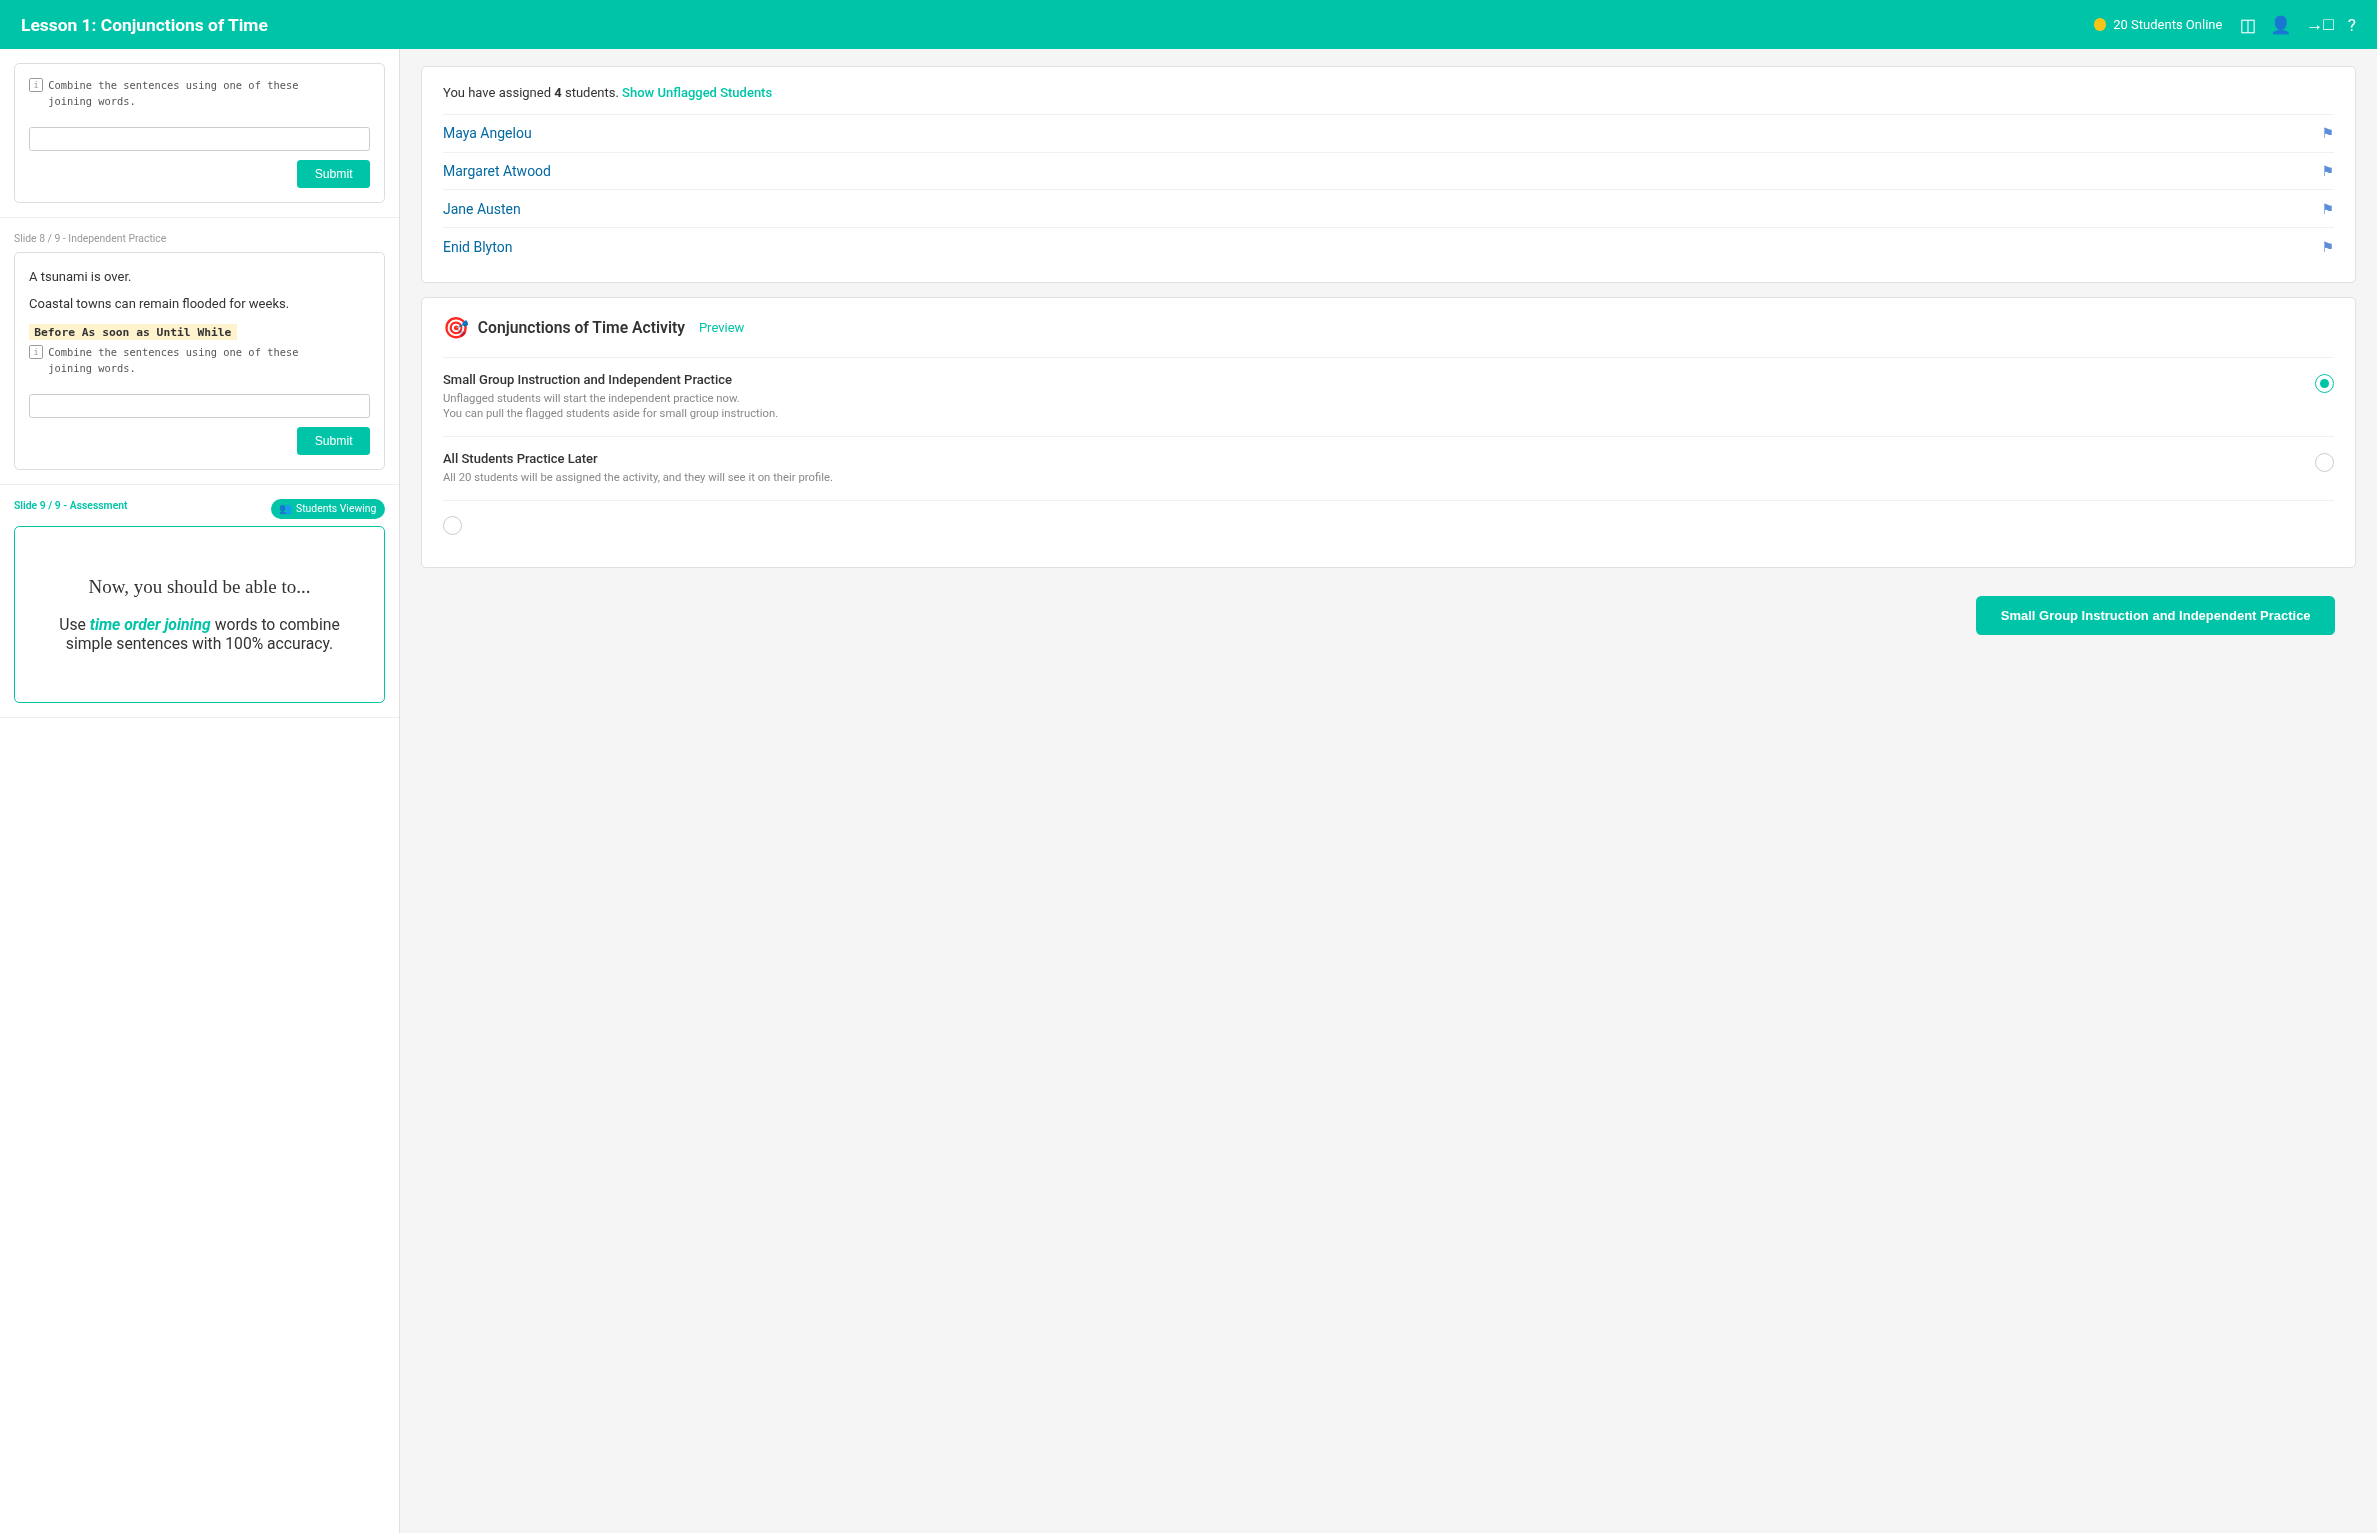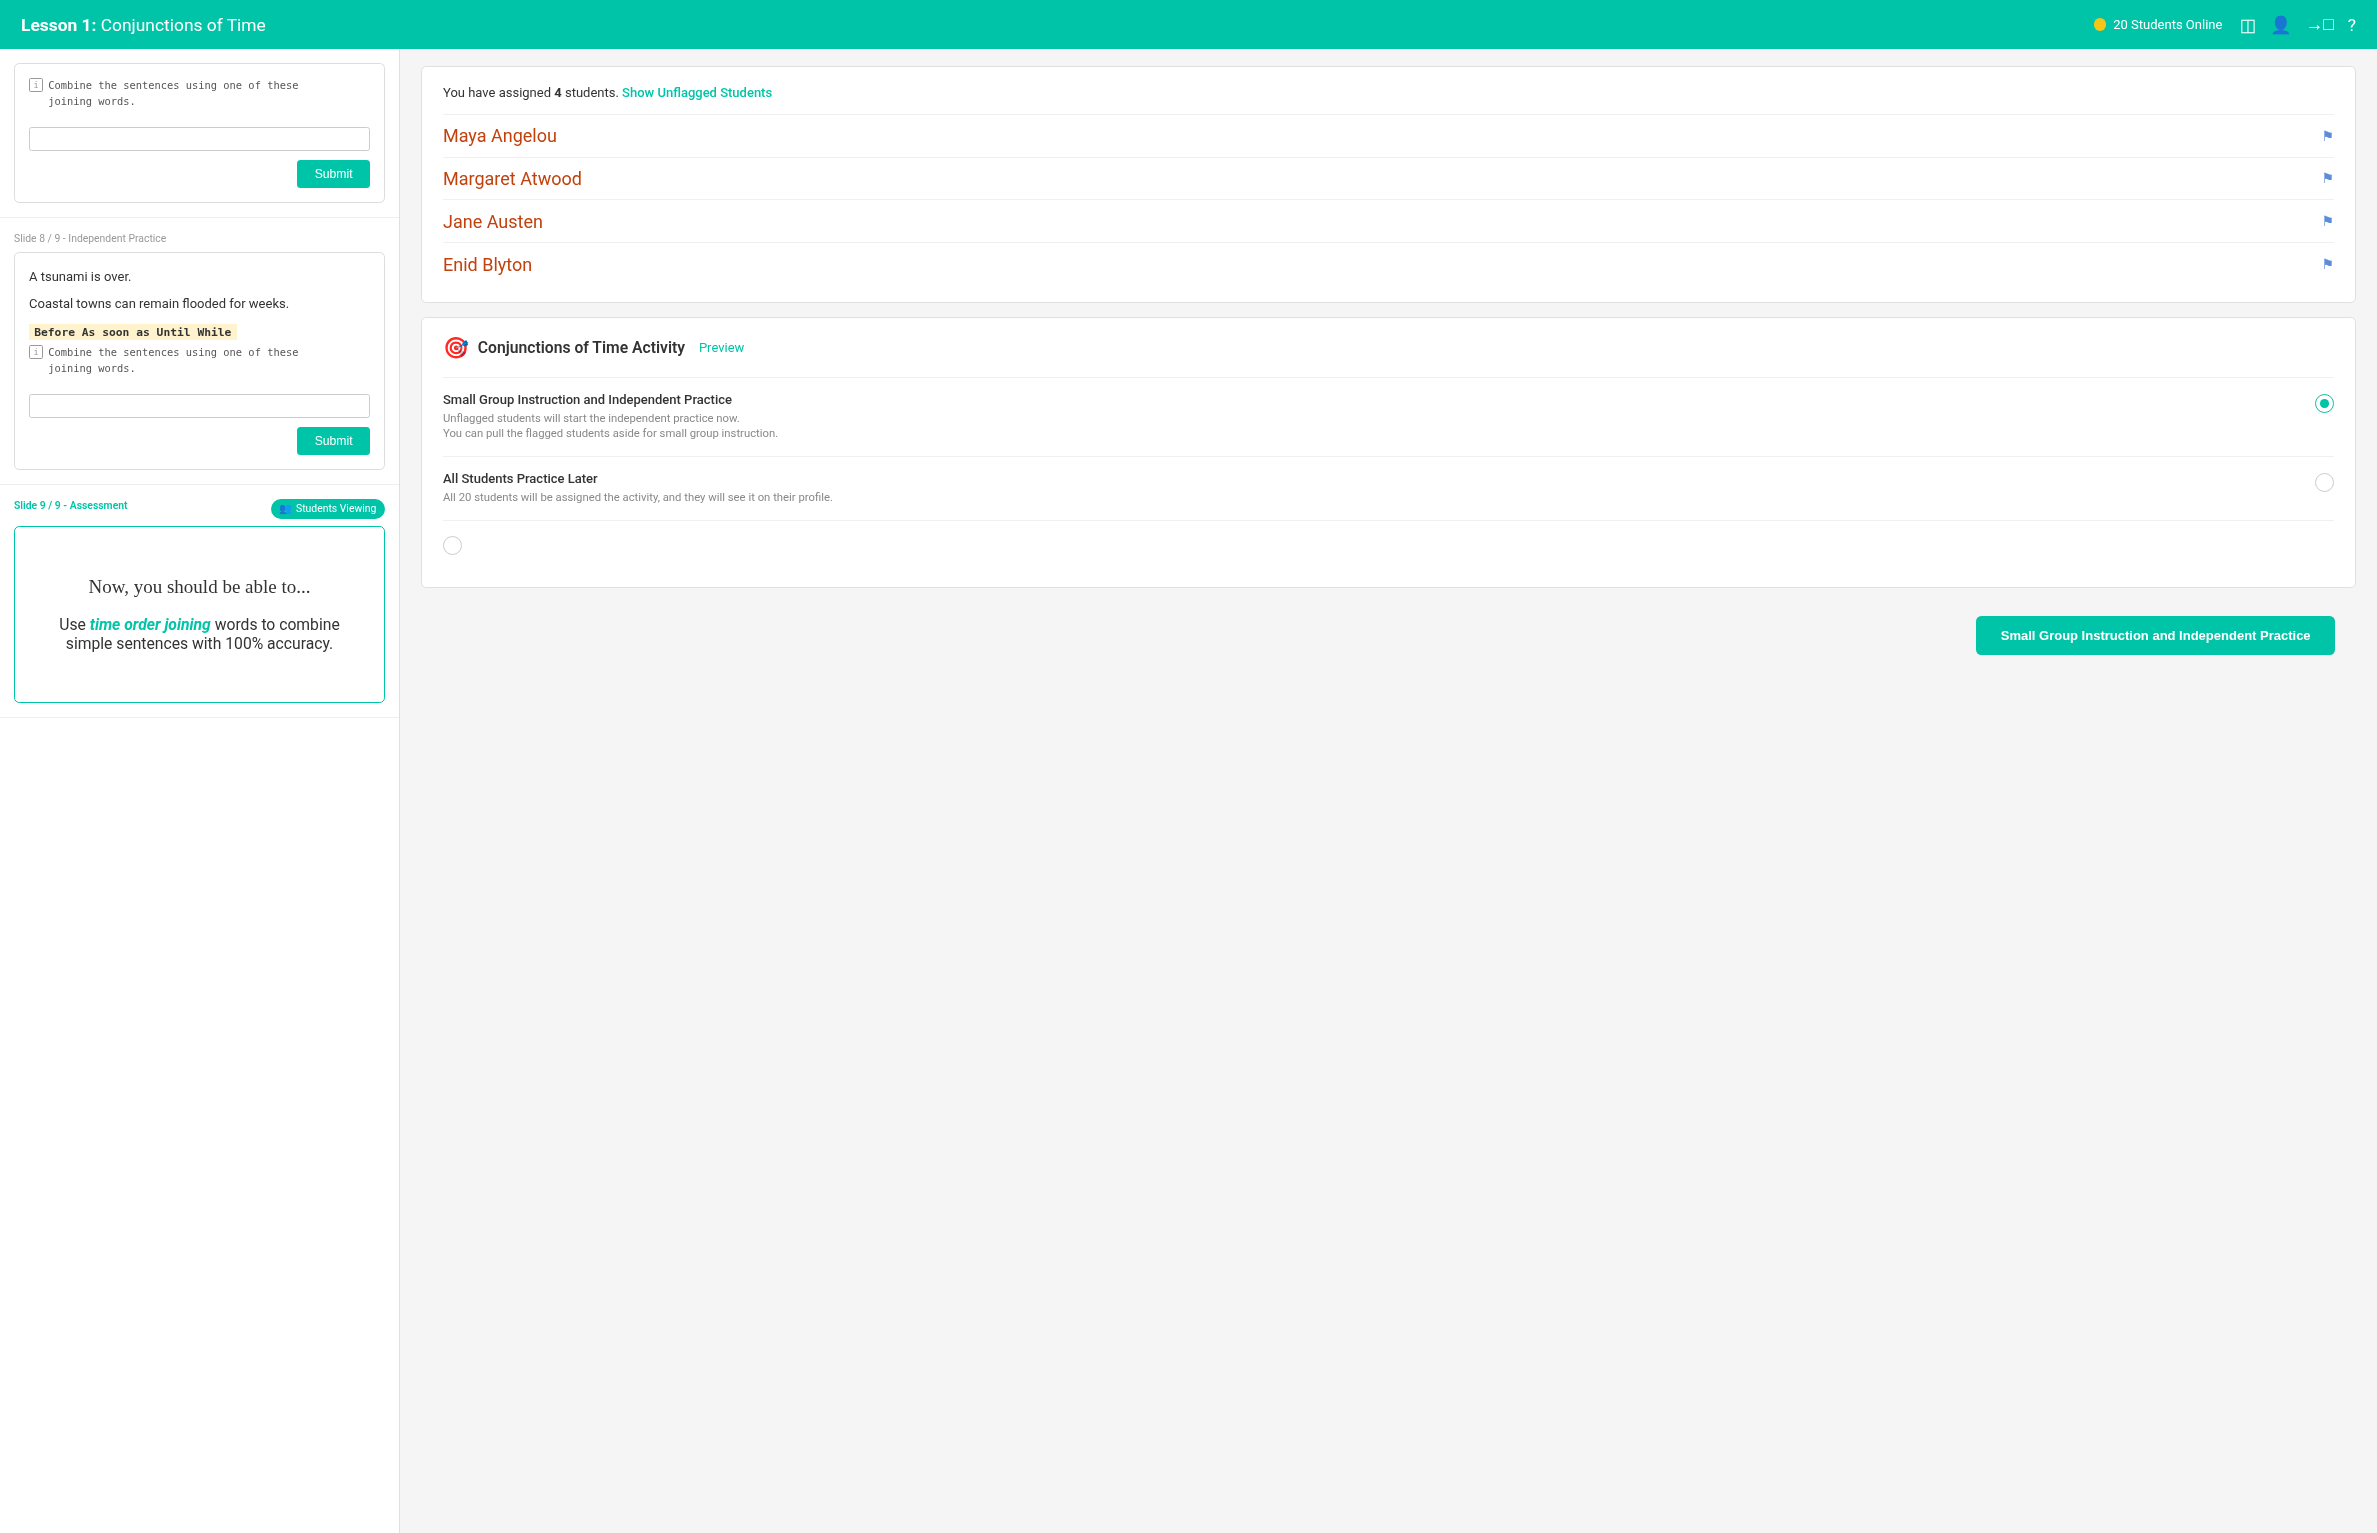--- a/index.html
+++ b/index.html
@@ -9,21 +9,21 @@
     .header {
       background: #00c4a7;
       height: 49px;
       display: flex;
       align-items: center;
       padding: 0 21px;
       justify-content: space-between;
     }
     .header-title { color: white; font-size: 17.4px; }
     .header-title strong { font-weight: 700; }
-    .header-title span { font-weight: 400; }
+    .header-title span { font-weight: 700; }
     .header-right { display: flex; gap: 17.4px; }
     .students-online { display: flex; align-items: center; gap: 7px; color: white; font-size: 13px; }
     .online-dot { width: 12.2px; height: 12.2px; background: #f5c518; border-radius: 50%; }
     .header-icons { display: flex; gap: 14px; align-items: center; }
     .header-icon { color: white; font-size: 17.4px; cursor: pointer; }
 
     
     .main-layout { display: flex; height: calc(100vh - 49px); }
 
     
@@ -71,21 +71,21 @@
       border-radius: 5.2px;
       border: 0.9px solid #e0e0e0;
       padding: 17.4px 21px;
       margin-bottom: 14px;
     }
     .flagged-header { font-size: 13px; color: #333; margin-bottom: 14px; }
     .flagged-header strong { font-weight: 700; }
     .flagged-header .show-link { color: #00c4a7; cursor: pointer; font-weight: 500; }
 
     .student-row { display: flex; align-items: center; padding: 10.4px 0; border-top: 0.9px solid #f0f0f0; gap: 10.4px; }
-    .student-name { font-size: 18px; color: #c2410c; flex: 1; }
+    .student-name { font-size: 14px; color: #0369a1; flex: 1; }
     .flag-icon { color: #5b8dd9; font-size: 14px; }
 
     
     .activity-section {
       background: white;
       border-radius: 5.2px;
       border: 0.9px solid #e0e0e0;
       padding: 17.4px 21px;
       margin-bottom: 14px;
     }

